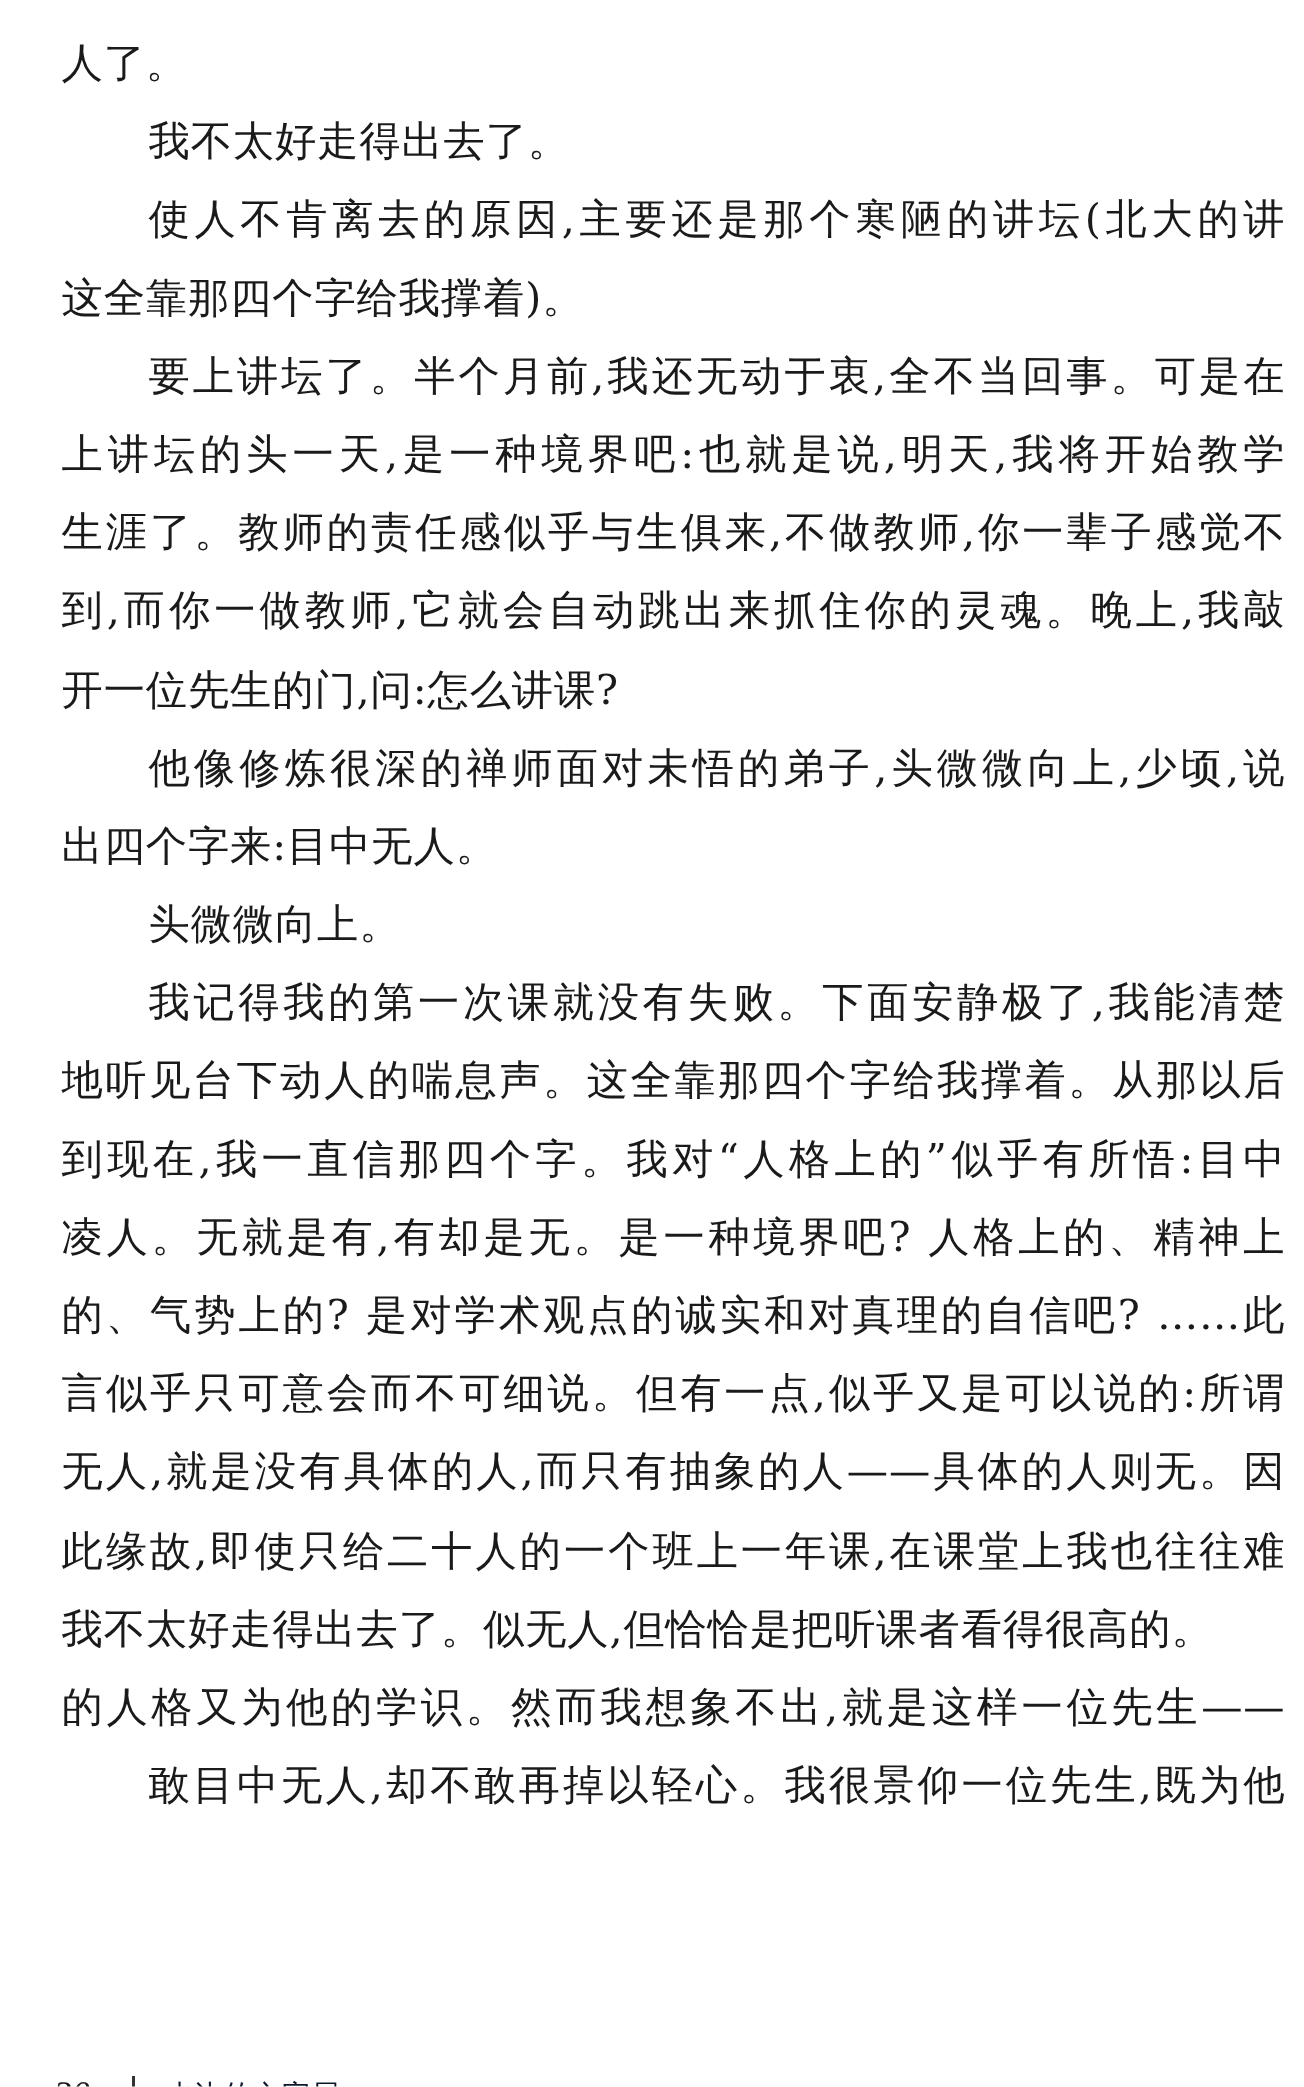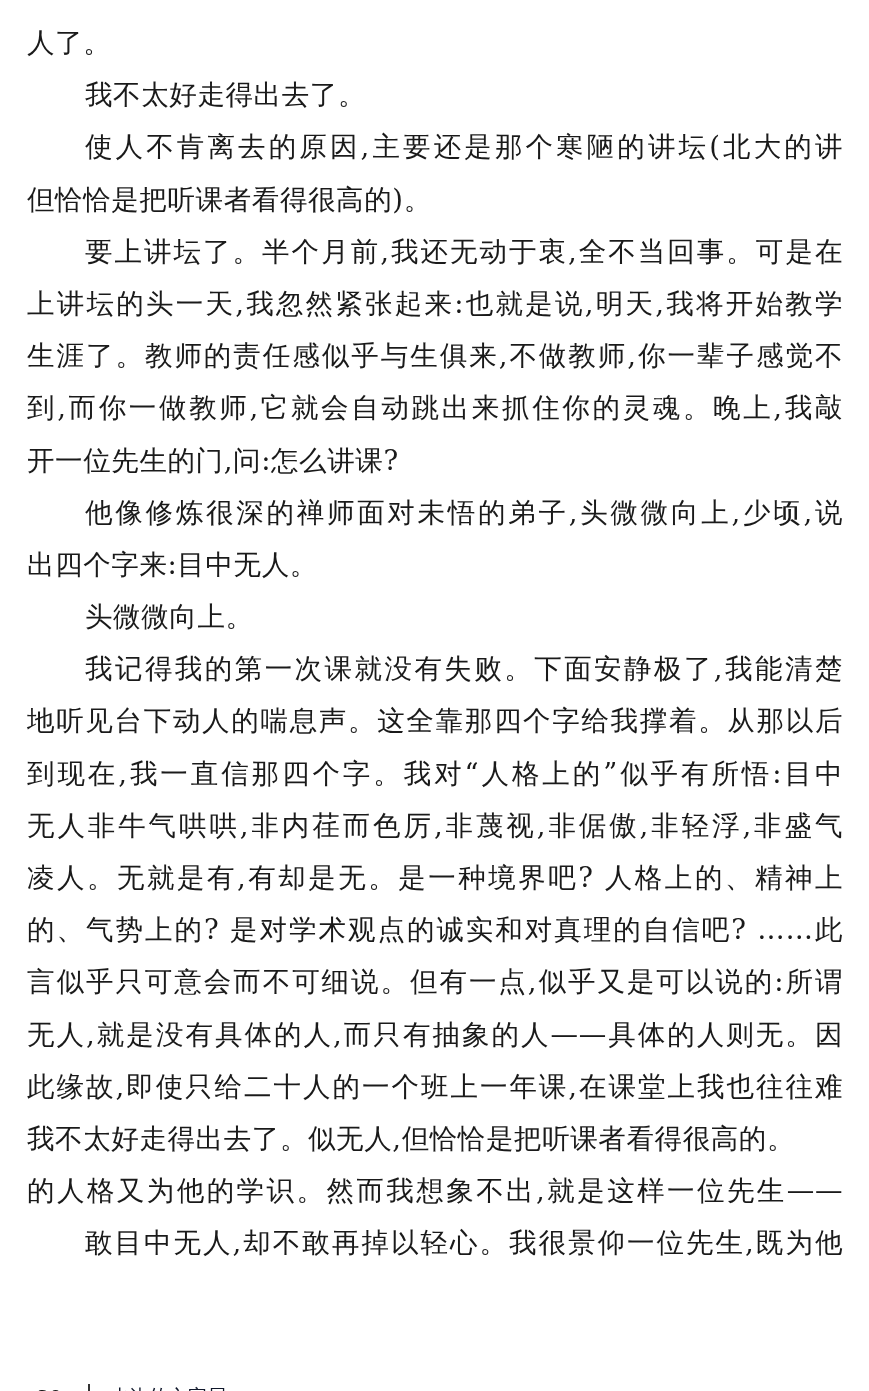--- a/index.html
+++ b/index.html
@@ -10,21 +10,21 @@
     body {
       width: 869px;
       height: 1391px;
       position: relative;
       overflow: hidden;
       font-family: "DejaVu Serif", "Liberation Serif", serif;
       color: #1a1a1a;
     }
     .page-body {
       position: absolute;
-      left: 27px;
+      left: 41px;
       top: 16px;
       width: 816px;
     }
     .line {
       height: 52.2px;
       line-height: 52.2px;
       font-size: 27.5px;
       white-space: nowrap;
       letter-spacing: 0.6px;
       text-align: justify;
@@ -64,33 +64,32 @@
       letter-spacing: 0.5px;
     }
   </style>
 </head>
 <body>
 
 <div class="page-body">
   <div class="line last">人了。</div>
   <div class="line indent last">我不太好走得出去了。</div>
   <div class="line indent">使人不肯离去的原因,主要还是那个寒陋的讲坛(北大的讲</div>
-  <div class="line last">但恰恰是把听课者看得很高的)。</div>
+  <div class="line last">这全靠那四个字给我撑着)。</div>
   <div class="line indent">要上讲坛了。半个月前,我还无动于衷,全不当回事。可是在</div>
-  <div class="line">上讲坛的头一天,我忽然紧张起来:也就是说,明天,我将开始教学</div>
+  <div class="line">上讲坛的头一天,是一种境界吧:也就是说,明天,我将开始教学</div>
   <div class="line">生涯了。教师的责任感似乎与生俱来,不做教师,你一辈子感觉不</div>
   <div class="line">到,而你一做教师,它就会自动跳出来抓住你的灵魂。晚上,我敲</div>
   <div class="line last">开一位先生的门,问:怎么讲课?</div>
   <div class="line indent">他像修炼很深的禅师面对未悟的弟子,头微微向上,少顷,说</div>
   <div class="line last">出四个字来:目中无人。</div>
   <div class="line indent last">头微微向上。</div>
   <div class="line indent">我记得我的第一次课就没有失败。下面安静极了,我能清楚</div>
   <div class="line">地听见台下动人的喘息声。这全靠那四个字给我撑着。从那以后</div>
   <div class="line">到现在,我一直信那四个字。我对“人格上的”似乎有所悟:目中</div>
-  <div class="line">无人非牛气哄哄,非内荏而色厉,非蔑视,非倨傲,非轻浮,非盛气</div>
   <div class="line">凌人。无就是有,有却是无。是一种境界吧? 人格上的、精神上</div>
   <div class="line">的、气势上的? 是对学术观点的诚实和对真理的自信吧? ……此</div>
   <div class="line">言似乎只可意会而不可细说。但有一点,似乎又是可以说的:所谓</div>
   <div class="line">无人,就是没有具体的人,而只有抽象的人——具体的人则无。因</div>
   <div class="line">此缘故,即使只给二十人的一个班上一年课,在课堂上我也往往难</div>
   <div class="line last">我不太好走得出去了。似无人,但恰恰是把听课者看得很高的。</div>
   <div class="line">的人格又为他的学识。然而我想象不出,就是这样一位先生——</div>
   <div class="line indent">敢目中无人,却不敢再掉以轻心。我很景仰一位先生,既为他</div>
 </div>
 

